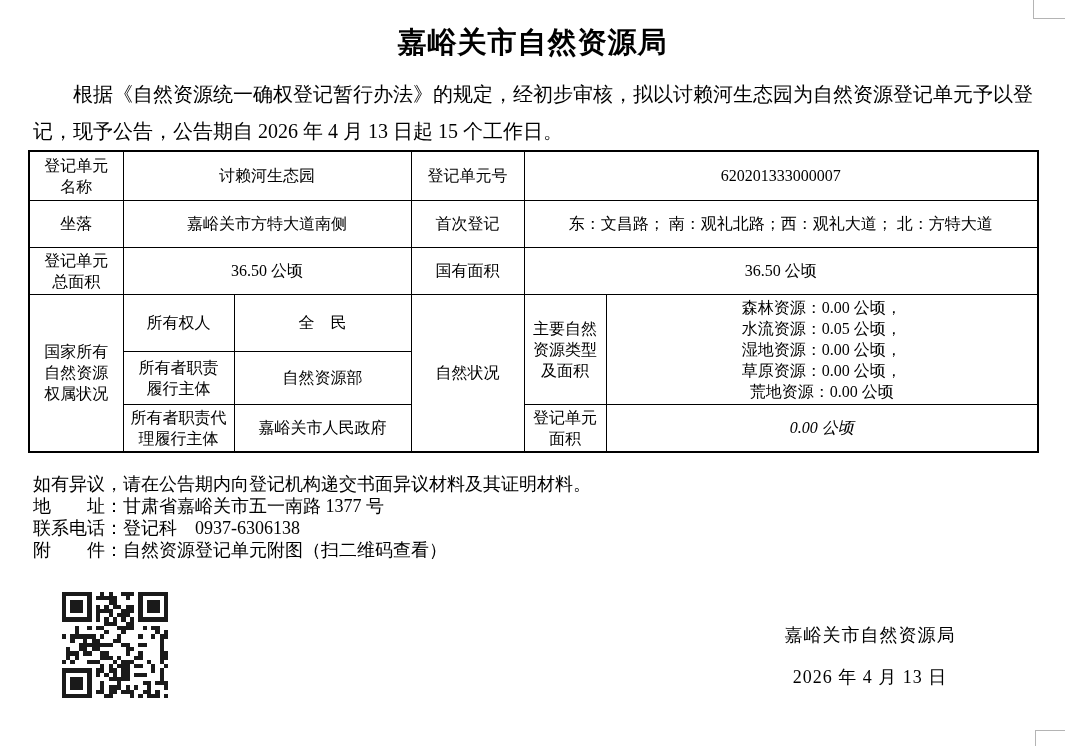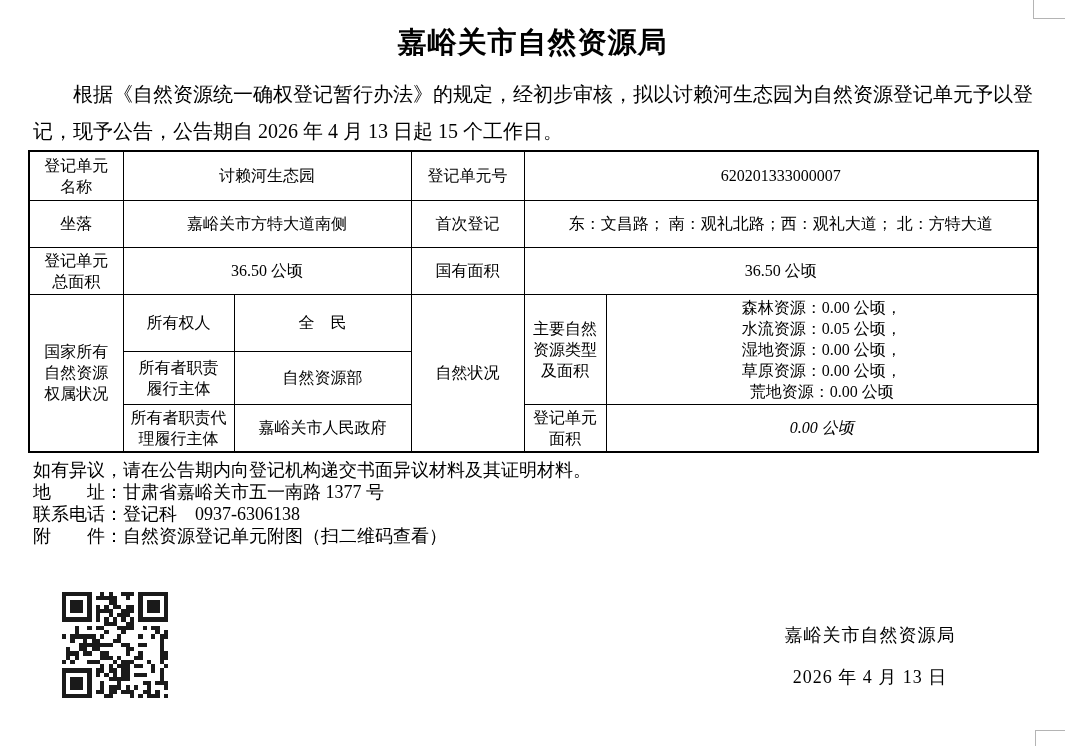--- a/index.html
+++ b/index.html
@@ -39,21 +39,21 @@
     text-align: center; vertical-align: middle;
     white-space: pre-line;
     padding: 2px 4px;
     overflow: hidden;
   }
   td.cell-left { text-align: left; padding-left: 10px; font-style: italic; }
   td.resources-cell { text-align: left; padding-left: 10px; line-height: 22px; }
 
   
   .footer-block {
-    margin-top: 6px; padding-left: 5px;
+    margin-top: 20px; padding-left: 5px;
     font-size: 18px; line-height: 22px;
   }
   .footer-line { white-space: pre-line; }
 
   .qr {
     position: absolute; left: 62px; top: 592px;
     width: 106px; height: 106px;
   }
   .signature {
     position: absolute; left: 760px; top: 614px; width: 220px;

